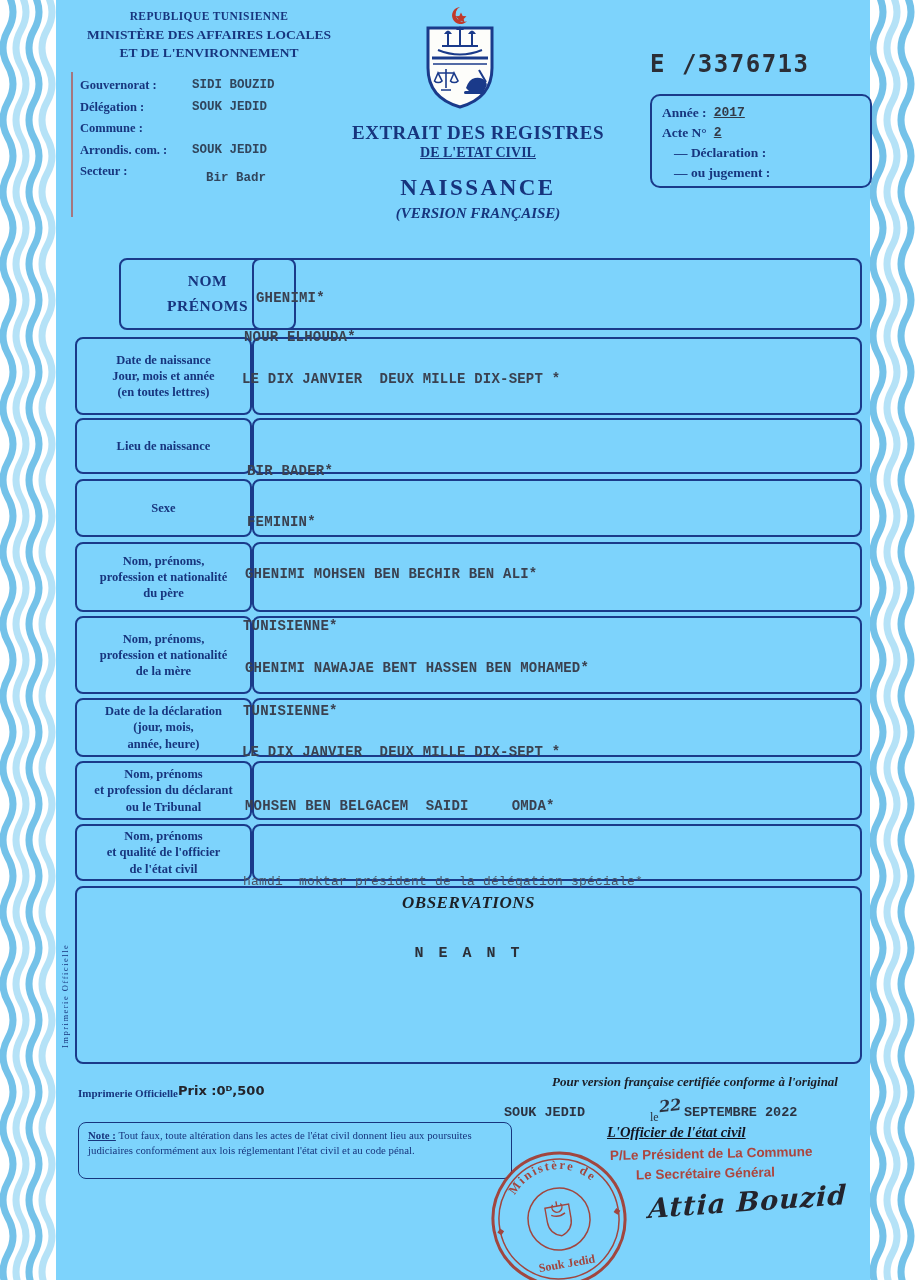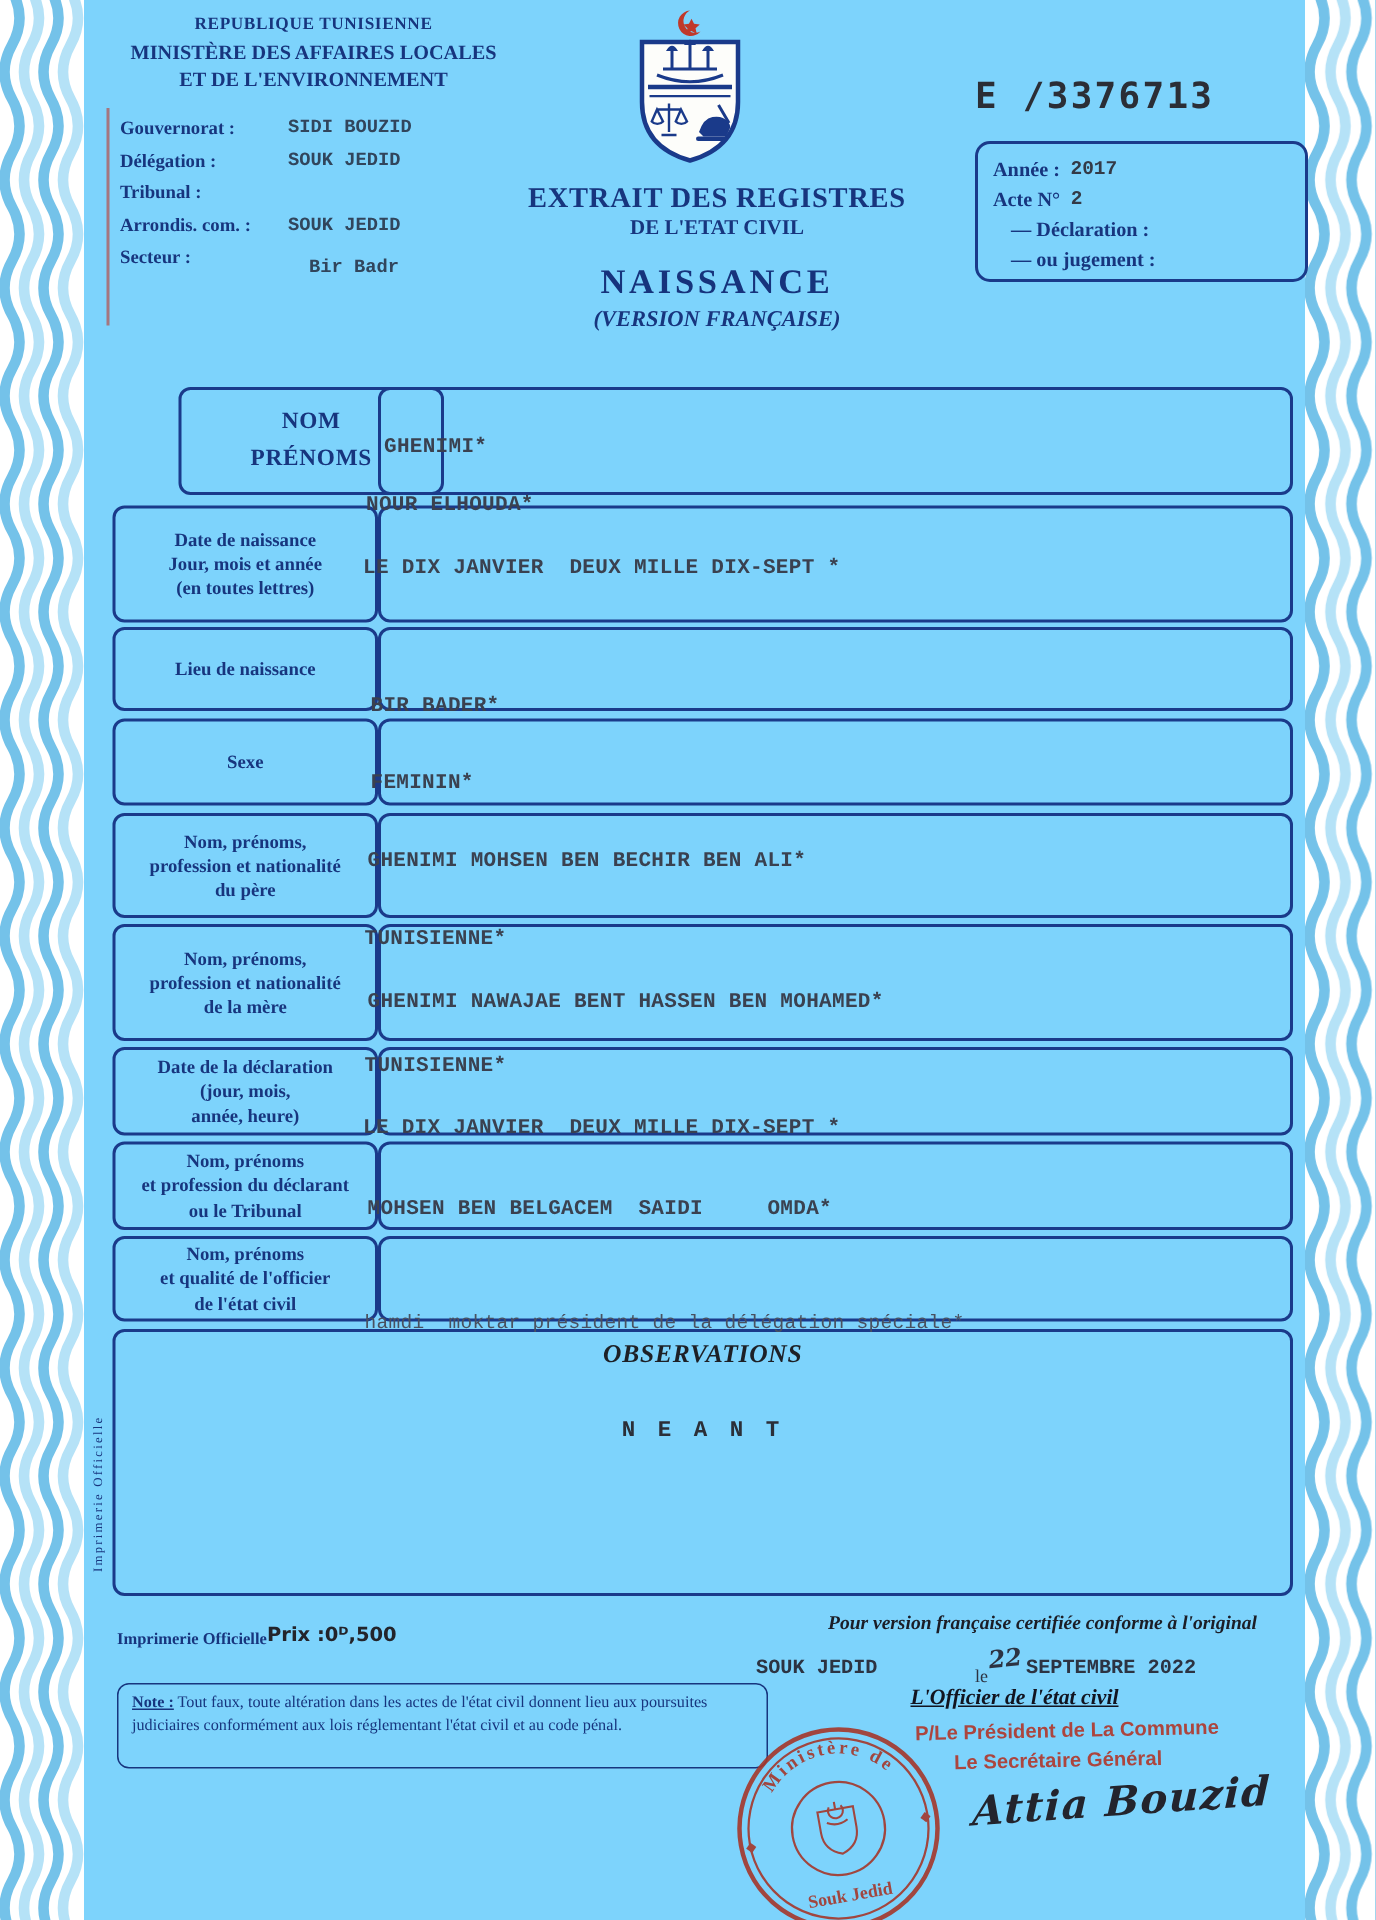--- a/index.html
+++ b/index.html
@@ -21,32 +21,32 @@
 
   .admin { left:80px; top:78px; width:260px; font-size:13px; color:#17357e; }
   .admin-row { display:flex; height:21.5px; align-items:flex-start; }
   .admin-label { width:108px; font-weight:600; font-size:12.5px; }
   .admin-value { font-family:"Liberation Mono", monospace; font-size:12.5px;
                  color:#31455c; font-weight:600; padding-left:4px; white-space:nowrap; }
   .admin-row.secteur .admin-value { transform:translate(14px,7px); }
 
   .center-titles { left:332px; top:122px; width:292px; text-align:center; color:#17357e; }
   .t1 { font-size:19px; font-weight:700; letter-spacing:.5px; }
-  .t2 { font-size:14px; font-weight:700; margin-top:1px; }
+  .t2 { font-size:14px; font-weight:700; margin-top:1px;text-decoration:underline; }
   .t3 { font-size:23px; font-weight:700; letter-spacing:2.5px; margin-top:14px; color:#16337c; }
   .t4 { font-size:15px; font-weight:700; font-style:italic; margin-top:4px; }
 
   .serial { left:650px; top:50px; font-family:"DejaVu Sans Mono", monospace;
             font-size:24px; font-weight:600; color:#2b2e36; letter-spacing:1.5px; }
 
   .acte-box { left:650px; top:94px; width:222px; height:94px; border:2px solid #1a3a8a;
               border-radius:10px; padding:7px 10px; color:#17357e; font-size:13.5px; }
   .acte-line { display:flex; gap:7px; line-height:20px; font-weight:600; }
   .acte-value { font-family:"Liberation Mono", monospace; font-weight:600;
-                color:#333a47; font-size:13px; }
+                color:#333a47; font-size:13px;text-decoration:underline; }
   .acte-sub { padding-left:12px; }
 
   
   .row { position:absolute; left:0; width:917px; }
   .row-label-box { position:absolute; left:75px; top:0; width:177px; height:100%;
                    border:2px solid #1a3a8a; border-radius:8px; display:flex;
                    align-items:center; justify-content:center; text-align:center;
                    color:#17357e; font-weight:600; font-size:12.5px; line-height:1.3; }
   .row-label-box.primary { font-size:15.5px; font-weight:700; letter-spacing:.5px; line-height:1.6;margin-left:44px; }
   .row-value-box { position:absolute; left:252px; top:0; width:610px; height:100%;
@@ -133,21 +133,21 @@
   <div class="abs admin">
     <div class="admin-row">
       <span class="admin-label">Gouvernorat :</span>
       <span class="admin-value">SIDI BOUZID</span>
     </div>
     <div class="admin-row">
       <span class="admin-label">Délégation :</span>
       <span class="admin-value">SOUK JEDID</span>
     </div>
     <div class="admin-row">
-      <span class="admin-label">Tribunal :</span>
+      <span class="admin-label">Commune :</span>
       <span class="admin-value"></span>
     </div>
     <div class="admin-row">
       <span class="admin-label">Arrondis. com. :</span>
       <span class="admin-value">SOUK JEDID</span>
     </div>
     <div class="admin-row secteur">
       <span class="admin-label">Secteur :</span>
       <span class="admin-value">Bir Badr</span>
     </div>

